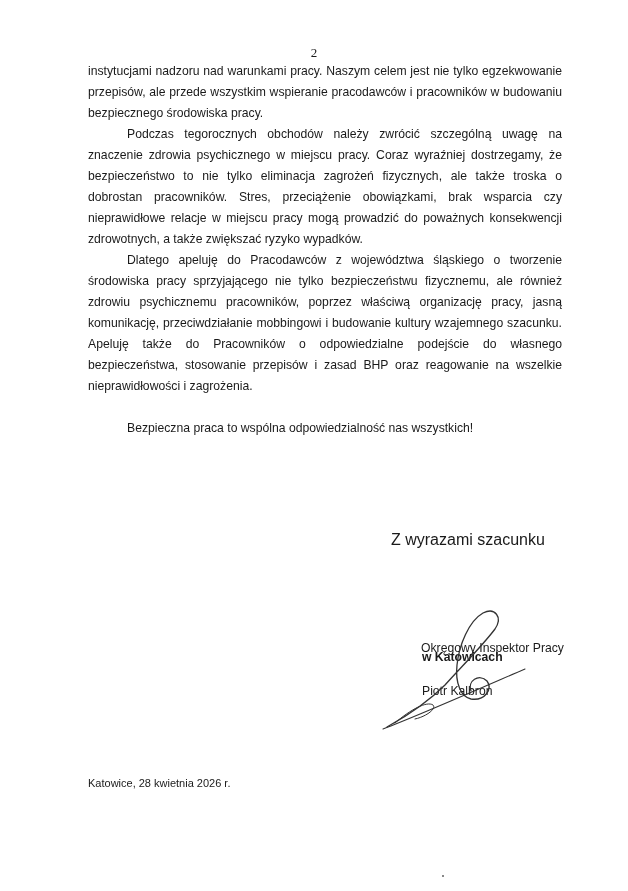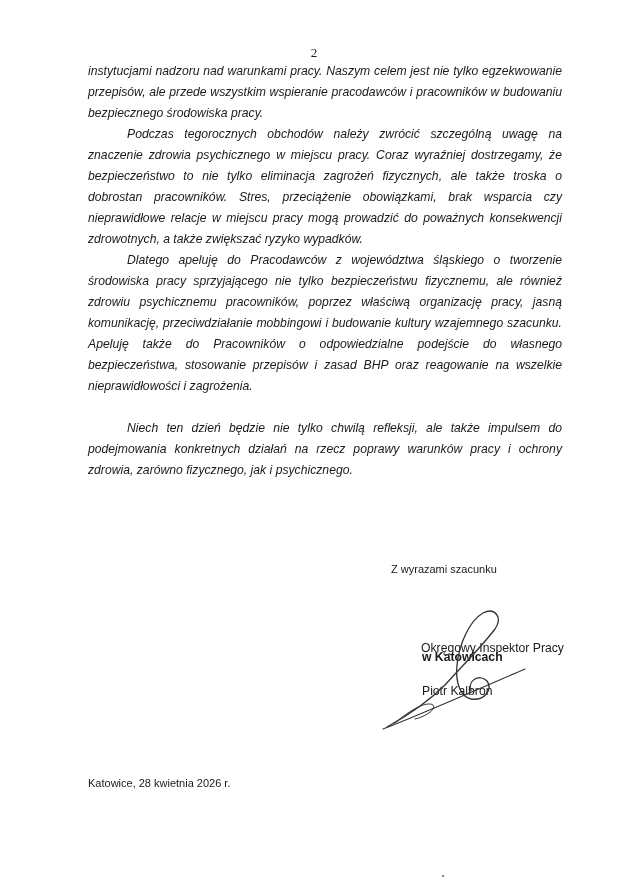--- a/index.html
+++ b/index.html
@@ -25,30 +25,28 @@
       left: 88px;
       top: 61px;
       width: 474px;
       font-size: 12.2px;
       line-height: 21px;
     }
     .body-text p {
       margin: 0;
       text-align: justify;
       text-align-last: left;
-      font-style: italic;
     }
     .indent { text-indent: 39px; }
     .gap { margin-top: 21px !important; }
     .closing {
       position: absolute;
       left: 391px;
       top: 531px;
-      font-size: 11px;
-      margin-top: 32px;
+      font-size: 16px;
     }
     .signature-block {
       position: absolute;
       left: 385px;
       top: 626px;
       width: 170px;
       font-size: 12.2px;
       line-height: 21px;
     }
     .sig-line { position: absolute; white-space: nowrap; }
@@ -77,21 +75,21 @@
   </style>
 </head>
 <body>
 
 <div class="page-number">2</div>
 
 <div class="body-text">
   <p>instytucjami nadzoru nad warunkami pracy. Naszym celem jest nie tylko egzekwowanie przepisów, ale przede wszystkim wspieranie pracodawców i pracowników w budowaniu bezpiecznego środowiska pracy.</p>
   <p class="indent">Podczas tegorocznych obchodów należy zwrócić szczególną uwagę na znaczenie zdrowia psychicznego w miejscu pracy. Coraz wyraźniej dostrzegamy, że bezpieczeństwo to nie tylko eliminacja zagrożeń fizycznych, ale także troska o dobrostan pracowników. Stres, przeciążenie obowiązkami, brak wsparcia czy nieprawidłowe relacje w miejscu pracy mogą prowadzić do poważnych konsekwencji zdrowotnych, a także zwiększać ryzyko wypadków.</p>
   <p class="indent">Dlatego apeluję do Pracodawców z województwa śląskiego o tworzenie środowiska pracy sprzyjającego nie tylko bezpieczeństwu fizycznemu, ale również zdrowiu psychicznemu pracowników,  poprzez właściwą organizację pracy, jasną komunikację, przeciwdziałanie mobbingowi i budowanie kultury wzajemnego szacunku. Apeluję także do Pracowników o odpowiedzialne podejście do własnego bezpieczeństwa, stosowanie przepisów i zasad BHP oraz reagowanie na wszelkie nieprawidłowości i zagrożenia.</p>
-  <p class="indent gap">Niech ten dzień będzie nie tylko chwilą refleksji, ale także impulsem do podejmowania konkretnych działań na rzecz poprawy warunków pracy i ochrony zdrowia, zarówno fizycznego, jak i psychicznego.</p>
+  <p class="indent gap">Bezpieczna praca to wspólna odpowiedzialność nas wszystkich!</p>
 </div>
 
 <div class="closing">Z wyrazami szacunku</div>
 
 <div class="signature-block">
   <span class="sig-line" style="left:0; top:12px;margin-left:36px;">Okręgowy Inspektor Pracy</span>
   <span class="sig-line" style="left:37px; top:21px;font-weight:bold;">w Katowicach</span>
   <span class="sig-line" style="left:37px; top:55px;">Piotr Kalbron</span>
 </div>
 

